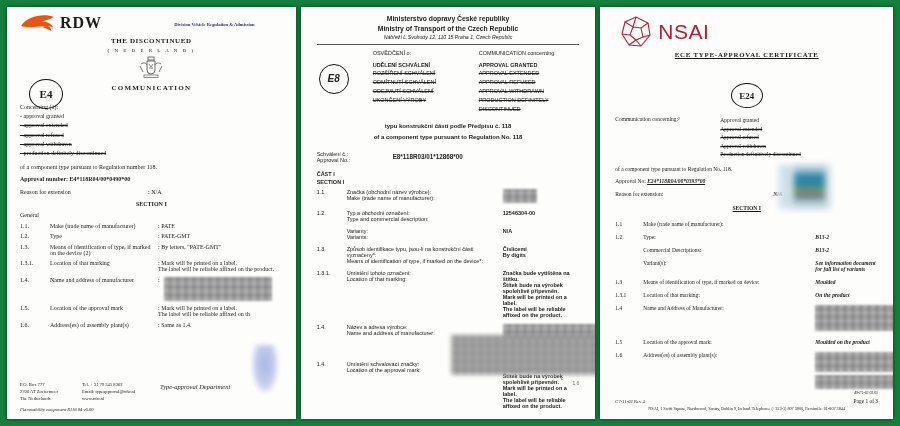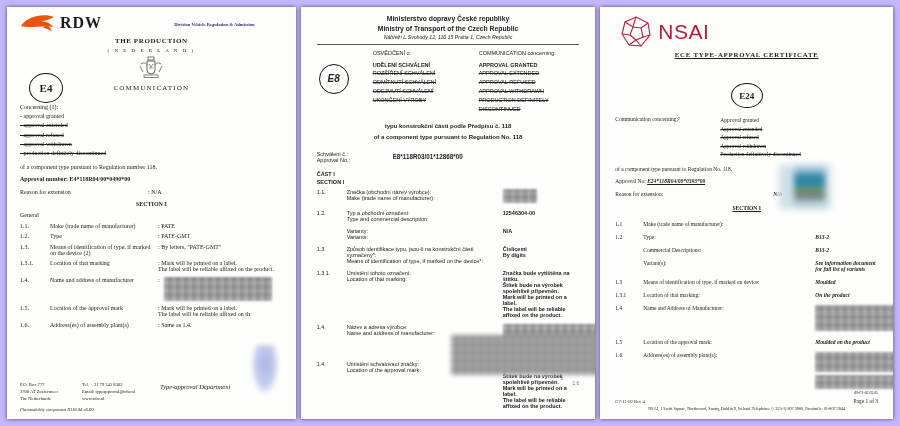--- a/index.html
+++ b/index.html
@@ -1,38 +1,38 @@
 <!DOCTYPE html>
 <html><head>
 <meta charset="utf-8">
 <style>
   html,body{margin:0;padding:0;background:#1d1d1d;}
-  #stage{width:900px;height:426px;background:#c4b5fd;box-sizing:border-box;
+  #stage{width:900px;height:426px;background:#15803d;box-sizing:border-box;
     padding:7px;display:flex;gap:5px;font-family:"Liberation Serif",serif;color:#1c1c1c;}
   .page{flex:1 1 0;background:#fdfdfc;position:relative;overflow:hidden;
     box-shadow:0 0 4px rgba(0,0,0,.6);box-sizing:border-box;}
   .struck{text-decoration:line-through;}
   .pre{white-space:pre-line;}
   .redact{display:inline-block;border-radius:1px;filter:blur(1.2px);
     background:repeating-linear-gradient(90deg,#cfcfcf 0 4px,#b9b9b9 4px 8px),
                repeating-linear-gradient(0deg,#d6d6d6 0 4px,#c2c2c2 4px 8px);
     background-blend-mode:multiply;}
   
   .p1{padding:6px 13px;font-size:6px;}
   .p1 .hdr{display:flex;justify-content:space-between;align-items:flex-start;}
   .p1 .brand{display:flex;align-items:center;gap:4px;}
   .p1 .rdw-word{font-size:16px;font-weight:bold;letter-spacing:1px;}
   .p1 .dept{font-size:4.6px;font-weight:bold;color:#26337c;margin-top:9px;margin-right:28px;}
   .p1 .center{text-align:center;margin-top:4px;line-height:1.5;}
   .p1 .nl{font-size:7px;font-weight:bold;letter-spacing:.6px;}
   .p1 .nl2{font-size:5px;letter-spacing:2px;}
-  .p1 .comm{font-size:7px;font-weight:normal;letter-spacing:1.2px;margin-top:3px;}
+  .p1 .comm{font-size:7px;font-weight:bold;letter-spacing:1.2px;margin-top:3px;}
   .emark{border:1.6px solid #111;border-radius:50%;display:flex;align-items:center;
     justify-content:center;font-weight:bold;}
-  .p1 .e4{position:absolute;left:22px;top:66px;width:32px;height:28px;font-size:11px;}
+  .p1 .e4{position:absolute;left:22px;top:72px;width:32px;height:28px;font-size:11px;}
   .p1 .conc{margin-top:9px;line-height:1.6;}
   .p1 .conc-items div{line-height:1.55;}
   .p1 .pursuant{margin-top:5px;}
   .p1 .apprno{margin-top:6px;font-weight:bold;}
   .p1 .reason{display:grid;grid-template-columns:128px 1fr;margin-top:7px;}
   .p1 .sect{text-align:center;font-weight:bold;margin-top:6px;}
   .p1 .general{margin-top:5px;}
   .p1 .rows{margin-top:5px;display:flex;flex-direction:column;gap:4.5px;}
   .p1 .row{display:grid;grid-template-columns:26px 104px 1fr;column-gap:4px;}
   .p1 .foot{position:absolute;left:13px;right:13px;bottom:16px;display:grid;
@@ -104,21 +104,21 @@
           </svg>
         </span>
         <span class="rdw-word">RDW</span>
       </div>
       <div class="dept">Division Vehicle Regulation &amp; Admission</div>
     </div>
 
     <div class="emark e4">E4</div>
 
     <div class="center">
-      <div class="nl">THE PRODUCTION</div>
+      <div class="nl">THE DISCONTINUED</div>
       <div class="nl2">( N E D E R L A N D )</div>
       <div style="display:flex;justify-content:center;margin-top:2px;">
         <svg width="26" height="24" viewBox="0 0 26 24">
           <rect x="10" y="1" width="6" height="3" fill="none" stroke="#555" stroke-width="0.8"></rect>
           <path d="M9,5 h8 v9 a4 4 0 0 1 -8 0 Z" fill="none" stroke="#555" stroke-width="0.9"></path>
           <path d="M3,8 C6,6 8,7 9,9 M23,8 C20,6 18,7 17,9" stroke="#555" stroke-width="0.8" fill="none"></path>
           <path d="M2,10 l3,6 M24,10 l-3,6" stroke="#555" stroke-width="0.8"></path>
           <rect x="6" y="19" width="14" height="2.5" fill="none" stroke="#555" stroke-width="0.7"></rect>
           <path d="M11,8 l2,3 l2,-3 M11,12 h4" stroke="#555" stroke-width="0.7" fill="none"></path>
         </svg>

